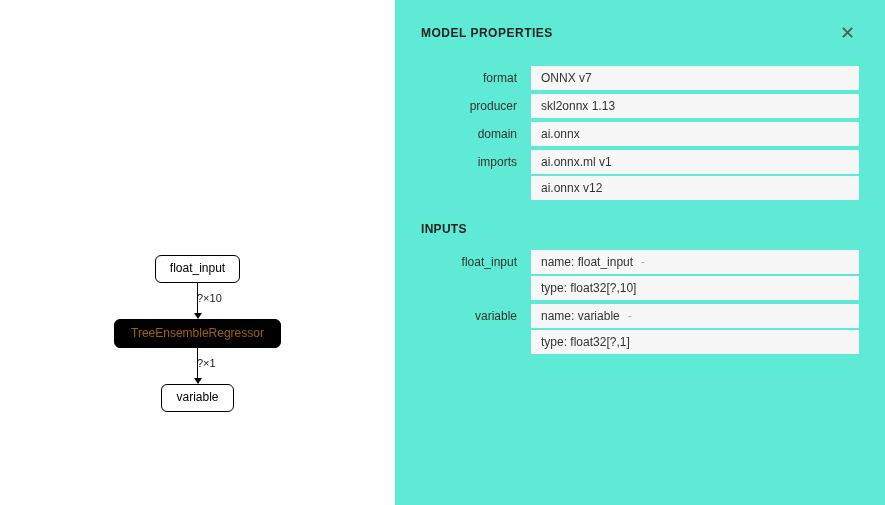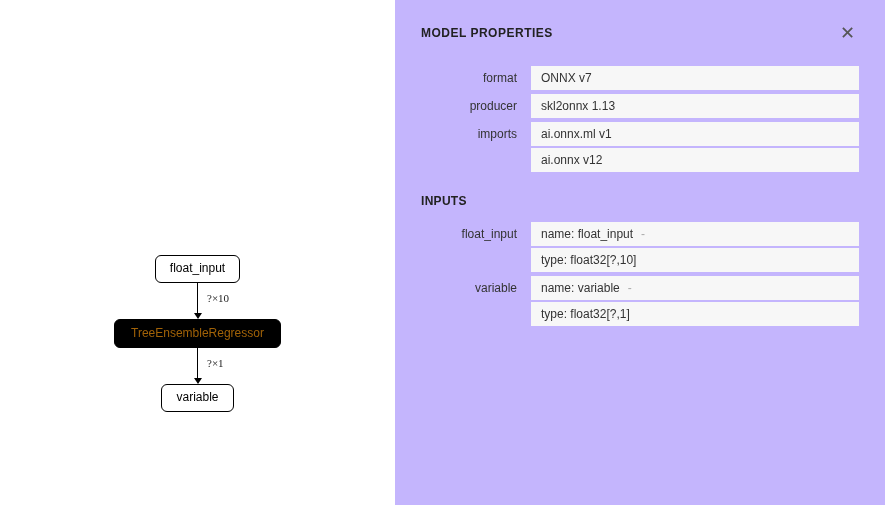--- a/index.html
+++ b/index.html
@@ -6,25 +6,25 @@
   html, body { width: 885px; height: 505px; font-family: -apple-system, BlinkMacSystemFont, "Segoe UI", Arial, sans-serif; font-size: 12px; color: #222; background: #fff; overflow: hidden; }
   .app { display: flex; width: 100%; height: 100%; }
 
   
   .canvas { flex: 0 0 395px; position: relative; background: #fff; }
   .graph { position: absolute; left: 0; right: 0; top: 255px; display: flex; flex-direction: column; align-items: center; }
   .node { border-radius: 6px; padding: 5px 14px; font-size: 12px; line-height: 1.3; text-align: center; }
   .node-io { background: #fff; border: 1.5px solid #000; color: #000; }
   .node-op { background: #000; color: #a16207; border: 1.5px solid #000; padding: 6px 16px; }
   .edge { width: 1px; background: #000; position: relative; }
-  .edge-label { position: absolute; left: 10px; top: 50%; transform: translateY(-50%); font-size: 11px; color: #222; white-space: nowrap; font-family: Liberation Serif, serif; }
+  .edge-label { position: absolute; left: 0; top: 50%; transform: translateY(-50%); font-size: 11px; color: #222; white-space: nowrap; }
   .arrowhead { width: 0; height: 0; border-left: 4px solid transparent; border-right: 4px solid transparent; border-top: 6px solid #000; }
 
   
-  .panel { flex: 1; background: #c4b5fd; padding: 22px 26px 20px 26px; position: relative; overflow: auto; }
+  .panel { flex: 1; background: #5eead4; padding: 22px 26px 20px 26px; position: relative; overflow: auto; }
   .panel-header { display: flex; align-items: center; justify-content: space-between; margin-bottom: 22px; }
   .panel-title { font-weight: 700; letter-spacing: 0.5px; font-size: 12px; }
   .close-btn { cursor: pointer; font-size: 18px; color: #555; line-height: 1; padding: 2px 4px; }
 
   .section-title { font-weight: 700; font-size: 12px; letter-spacing: 0.3px; margin: 22px 0 14px 0; }
 
   .row { display: flex; align-items: flex-start; margin-bottom: 4px; }
   .row-label { flex: 0 0 110px; text-align: right; padding-right: 14px; padding-top: 5px; font-size: 12px; color: #333; }
   .row-values { flex: 1; display: flex; flex-direction: column; gap: 2px; }
   .value-box { background: #f7f7f7; padding: 5px 10px; font-size: 12px; color: #333; min-height: 24px; display: flex; align-items: center; justify-content: flex-start; }
@@ -85,20 +85,28 @@
       </div>
       <div class="row">
         <div class="row-label">producer</div>
         <div class="row-values">
           <div class="value-box">
               <span>skl2onnx 1.13</span>
             </div>
         </div>
       </div>
       <div class="row">
+        <div class="row-label">domain</div>
+        <div class="row-values">
+          <div class="value-box">
+              <span>ai.onnx</span>
+            </div>
+        </div>
+      </div>
+      <div class="row">
         <div class="row-label">imports</div>
         <div class="row-values">
           <div class="value-box">
               <span>ai.onnx.ml v1</span>
             </div>
           <div class="value-box">
               <span>ai.onnx v12</span>
             </div>
         </div>
       </div>

